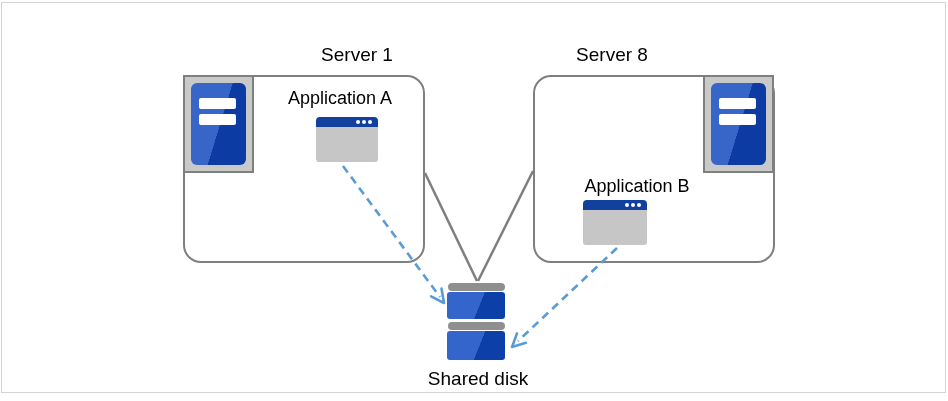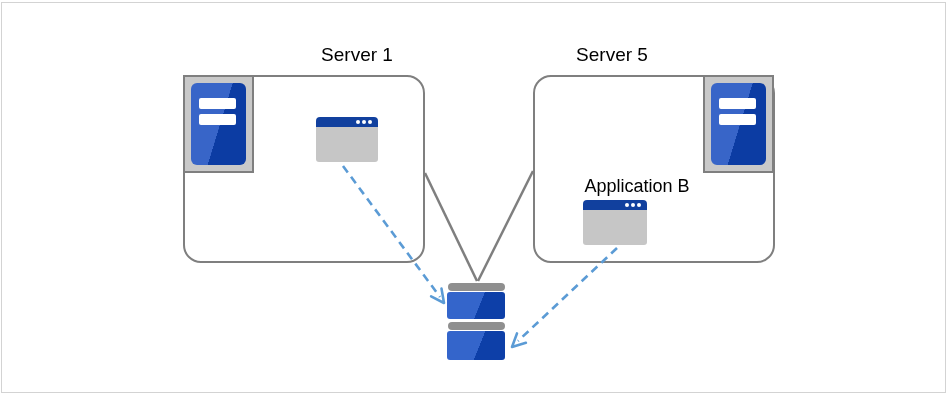--- a/index.html
+++ b/index.html
@@ -114,33 +114,34 @@
   <div class="frame"></div>
 
   <div class="group-box box-server1"></div>
   <div class="lbl lbl-server lbl-server1">Server 1</div>
   <div class="server-plate plate-1">
     <div class="server-body">
       <div class="server-stripe stripe-top"></div>
       <div class="server-stripe stripe-bottom"></div>
     </div>
   </div>
+  <div class="lbl lbl-app lbl-app-a">Application A</div>
   <div class="app-window win-a">
     <div class="win-titlebar">
       <div class="win-dots">
         <span class="win-dot"></span>
           <span class="win-dot"></span>
           <span class="win-dot"></span>
       </div>
     </div>
     <div class="win-body"></div>
   </div>
 
   <div class="group-box box-server2"></div>
-  <div class="lbl lbl-server lbl-server2">Server 5</div>
+  <div class="lbl lbl-server lbl-server2">Server 8</div>
   <div class="server-plate plate-2">
     <div class="server-body">
       <div class="server-stripe stripe-top"></div>
       <div class="server-stripe stripe-bottom"></div>
     </div>
   </div>
   <div class="lbl lbl-app lbl-app-b">Application B</div>
   <div class="app-window win-b">
     <div class="win-titlebar">
       <div class="win-dots">
@@ -149,20 +150,21 @@
           <span class="win-dot"></span>
       </div>
     </div>
     <div class="win-body"></div>
   </div>
 
   <div class="disk-bar disk-bar-1"></div>
   <div class="disk-block disk-block-1"></div>
   <div class="disk-bar disk-bar-2"></div>
   <div class="disk-block disk-block-2"></div>
+  <div class="lbl lbl-disk">Shared disk</div>
 
   <svg class="connectors" width="948" height="401" viewBox="0 0 948 401">
 
     <line x1="425" y1="173" x2="477" y2="281" stroke="#7f7f7f" stroke-width="2.5"></line>
     <line x1="533" y1="171" x2="478" y2="281" stroke="#7f7f7f" stroke-width="2.5"></line>
 
     <line x1="343" y1="166" x2="440" y2="297" stroke="#5b9bd5" stroke-width="2.6" stroke-dasharray="8 5.5"></line>
     <polyline points="431.1,296.4 444,303 441.5,288.6" fill="none" stroke="#5b9bd5" stroke-width="2.6" stroke-linecap="round" stroke-linejoin="round"></polyline>
 
     <line x1="617" y1="248" x2="518" y2="341" stroke="#5b9bd5" stroke-width="2.6" stroke-dasharray="8 5.5"></line>

